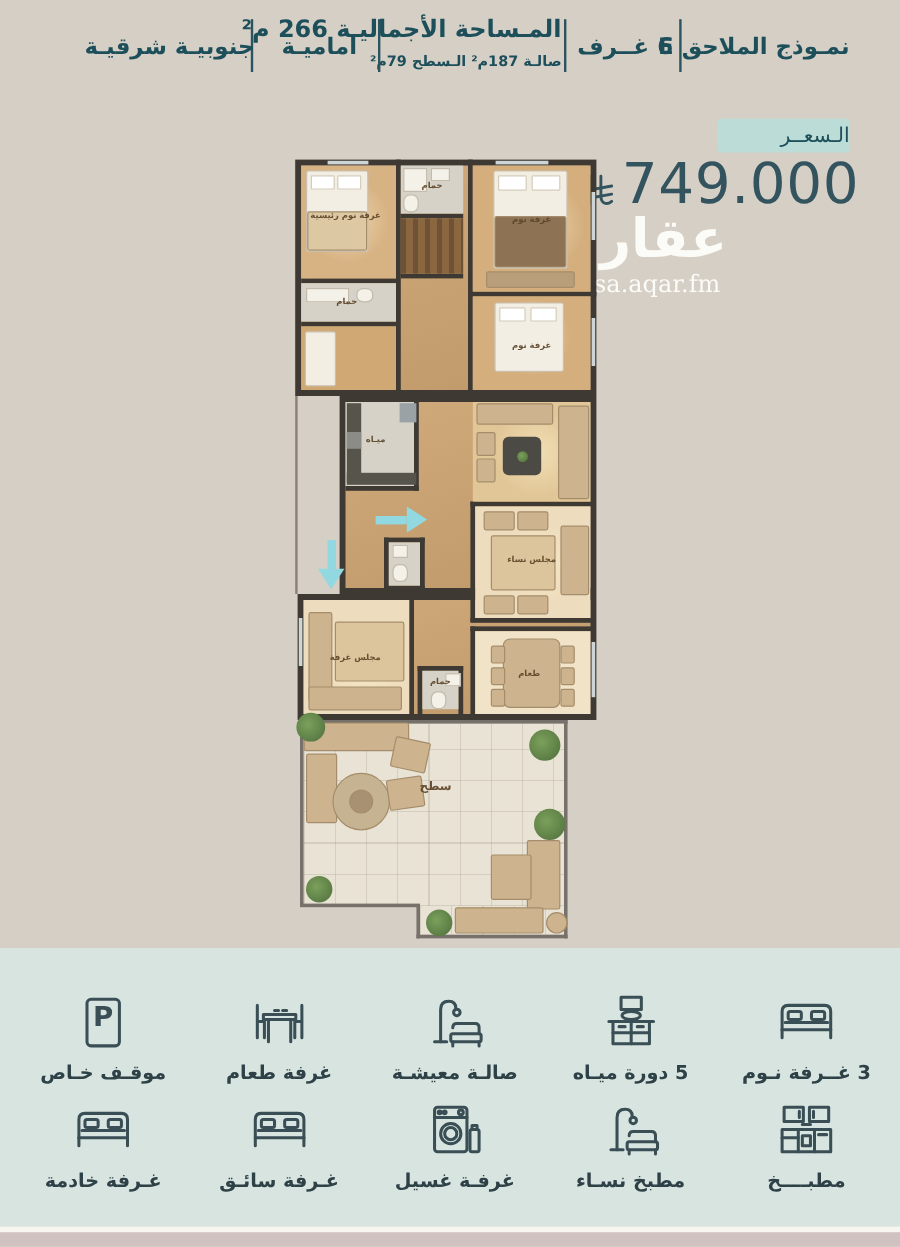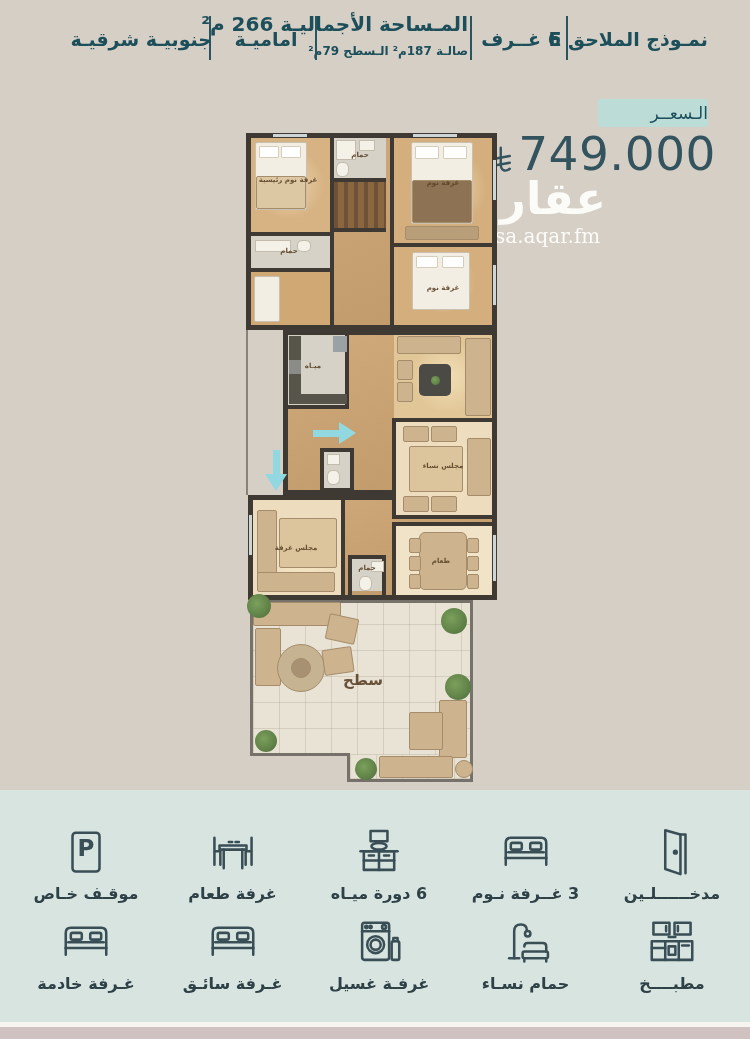--- a/index.html
+++ b/index.html
@@ -245,35 +245,25 @@
     <div class="rlabel" style="left:75px;top:60px">غرفة نوم رئيسية</div>
     <div class="rlabel" style="left:147px;top:35px">حمام</div>
     <div class="rlabel" style="left:230px;top:63px">غرفة نوم</div>
     <div class="rlabel" style="left:76px;top:131px">حمام</div>
     <div class="rlabel" style="left:230px;top:168px">غرفة نوم</div>
     <div class="rlabel" style="left:100px;top:246px">ميـاه</div>
     <div class="rlabel" style="left:230px;top:346px">مجلس نساء</div>
     <div class="rlabel" style="left:83px;top:428px">مجلس غرفة</div>
     <div class="rlabel" style="left:154px;top:448px">حمام</div>
     <div class="rlabel" style="left:228px;top:441px">طعام</div>
-    <div class="rlabel" style="left:150px;top:560px;font-size:15px">سطح</div>
+    <div class="rlabel" style="left:150px;top:536px;font-size:10px">سطح</div>
   </div>
 
   <div class="panel">
     <div class="amrow amrow1">
-      <div class="amitem">
-        <span class="ic">
-          <svg viewBox="0 0 64 64">
-              <path d="M42 10 H48 V56"></path>
-              <path d="M42 10 L24 5 V51 L42 57 Z"></path>
-              <circle cx="36" cy="31" r="1.6" fill="#3a4e56"></circle>
-            </svg>
-        </span>
-        <span class="amlabel">مدخــــــلـين</span>
-      </div>
       <div class="amitem">
         <span class="ic">
           <svg viewBox="0 0 64 64">
               <path d="M8 38 V20 Q8 14 14 14 H50 Q56 14 56 20 V38"></path>
               <path d="M8 38 H56"></path>
               <path d="M8 38 V46 M56 38 V46"></path>
               <rect x="14" y="20" width="13" height="8" rx="2"></rect>
               <rect x="37" y="20" width="13" height="8" rx="2"></rect>
               <path d="M11 31 H53"></path>
             </svg>
@@ -285,21 +275,34 @@
           <svg viewBox="0 0 64 64">
               <rect x="22" y="6" width="20" height="12"></rect>
               <ellipse cx="32" cy="24" rx="9" ry="4"></ellipse>
               <path d="M10 30 H54"></path>
               <rect x="14" y="30" width="36" height="22"></rect>
               <path d="M32 30 V52"></path>
               <path d="M14 41 H50"></path>
               <path d="M20 35 H26 M38 35 H44"></path>
             </svg>
         </span>
-        <span class="amlabel">6 دورة ميـاه</span>
+        <span class="amlabel">5 دورة ميـاه</span>
+      </div>
+      <div class="amitem">
+        <span class="ic">
+          <svg viewBox="0 0 64 64">
+              <path d="M18 50 V18 Q18 10 26 10 Q33 10 33 17"></path>
+              <circle cx="34" cy="21" r="3.2"></circle>
+              <path d="M12 50 H24"></path>
+              <path d="M30 36 Q30 32 34 32 H52 Q56 32 56 36 V42"></path>
+              <rect x="28" y="42" width="30" height="8" rx="2"></rect>
+              <path d="M30 50 V54 M56 50 V54"></path>
+            </svg>
+        </span>
+        <span class="amlabel">صالـة معيشـة</span>
       </div>
       <div class="amitem">
         <span class="ic">
           <svg viewBox="0 0 64 64">
               <rect x="16" y="23" width="32" height="5"></rect>
               <path d="M21 28 V50 M43 28 V50"></path>
               <path d="M27 19 H31 M35 19 H39"></path>
               <path d="M10 14 V46 M10 30 H17 M17 30 V46"></path>
               <path d="M54 14 V46 M47 30 H54 M47 30 V46"></path>
             </svg>
@@ -338,21 +341,21 @@
         <span class="ic">
           <svg viewBox="0 0 64 64">
               <path d="M18 50 V18 Q18 10 26 10 Q33 10 33 17"></path>
               <circle cx="34" cy="21" r="3.2"></circle>
               <path d="M12 50 H24"></path>
               <path d="M30 36 Q30 32 34 32 H52 Q56 32 56 36 V42"></path>
               <rect x="28" y="42" width="30" height="8" rx="2"></rect>
               <path d="M30 50 V54 M56 50 V54"></path>
             </svg>
         </span>
-        <span class="amlabel">حمام نسـاء</span>
+        <span class="amlabel">مطبخ نسـاء</span>
       </div>
       <div class="amitem">
         <span class="ic">
           <svg viewBox="0 0 64 64">
               <rect x="12" y="8" width="32" height="44" rx="3"></rect>
               <path d="M12 18 H44"></path>
               <circle cx="17" cy="13" r="1.4" fill="#3a4e56"></circle>
               <circle cx="22" cy="13" r="1.4" fill="#3a4e56"></circle>
               <circle cx="38" cy="13" r="2.4"></circle>
               <circle cx="28" cy="34" r="10"></circle>

